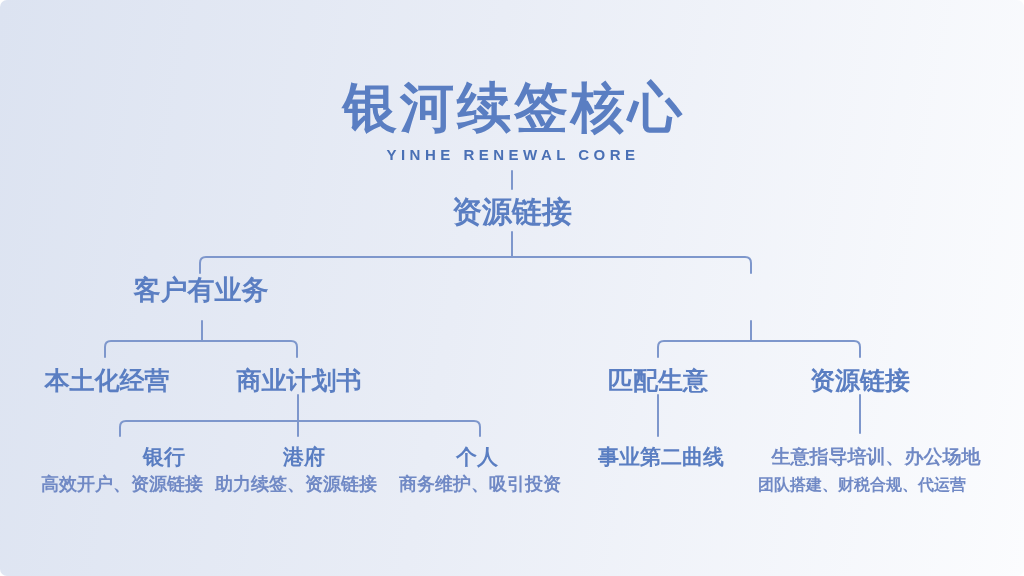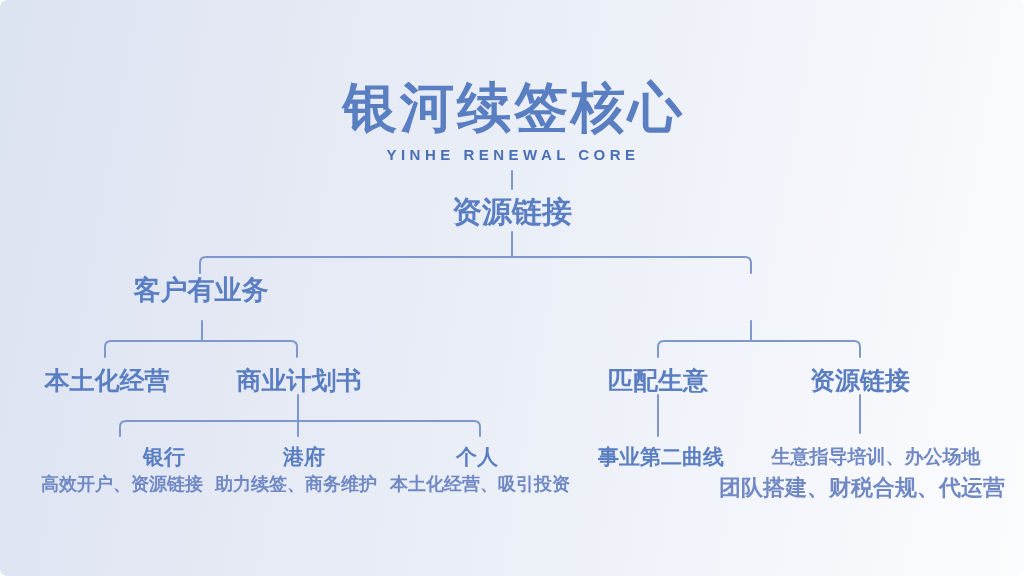--- a/index.html
+++ b/index.html
@@ -43,21 +43,21 @@
   .leaf-title{top:446px;font-size:21px;}
   .n-bank{left:122px;margin-left:42px;}
   .n-gov{left:304px;}
   .n-personal{left:477px;}
   .n-curve{left:661px;}
   .desc{top:475px;font-size:18px;font-weight:600;color:var(--desc-blue);}
   .d-bank{left:122px;}
   .d-gov{left:296px;}
   .d-personal{left:480px;}
   .comp1{top:447px;left:862px;font-size:19px;font-weight:700;color:var(--desc-blue);margin-left:14px;}
-  .comp2{top:477px;left:862px;font-size:22px;font-weight:600;color:var(--desc-blue);}
+  .comp2{top:477px;left:862px;font-size:16px;font-weight:600;color:var(--desc-blue);}
   .connectors{position:absolute;top:0;left:0;width:1024px;height:576px;}
   .connectors path{stroke:var(--line-blue);stroke-width:2;fill:none;stroke-linecap:round;}
 </style>
 </head>
 <body>
 
 <div class="stage">
 
   <svg class="connectors" viewBox="0 0 1024 576" aria-hidden="true">
     <path d="M512 171 V189"></path>
@@ -84,19 +84,19 @@
   <div class="node lvl3 n-biz-plan">商业计划书</div>
   <div class="node lvl3 n-match">匹配生意</div>
   <div class="node lvl3 n-compliant">资源链接</div>
 
   <div class="node leaf-title n-bank">银行</div>
   <div class="node leaf-title n-gov">港府</div>
   <div class="node leaf-title n-personal">个人</div>
   <div class="node desc d-bank">高效开户、资源链接</div>
 
   <div class="node leaf-title n-curve">事业第二曲线</div>
-  <div class="node desc d-gov">助力续签、商务维护</div>
-  <div class="node desc d-personal">本土化经营、吸引投资</div>
+  <div class="node desc d-gov">助力续签、资源链接</div>
+  <div class="node desc d-personal">商务维护、吸引投资</div>
 
   <div class="node comp1">生意指导培训、办公场地</div>
   <div class="node comp2">团队搭建、财税合规、代运营</div>
 
 </div>
 
 </body></html>

